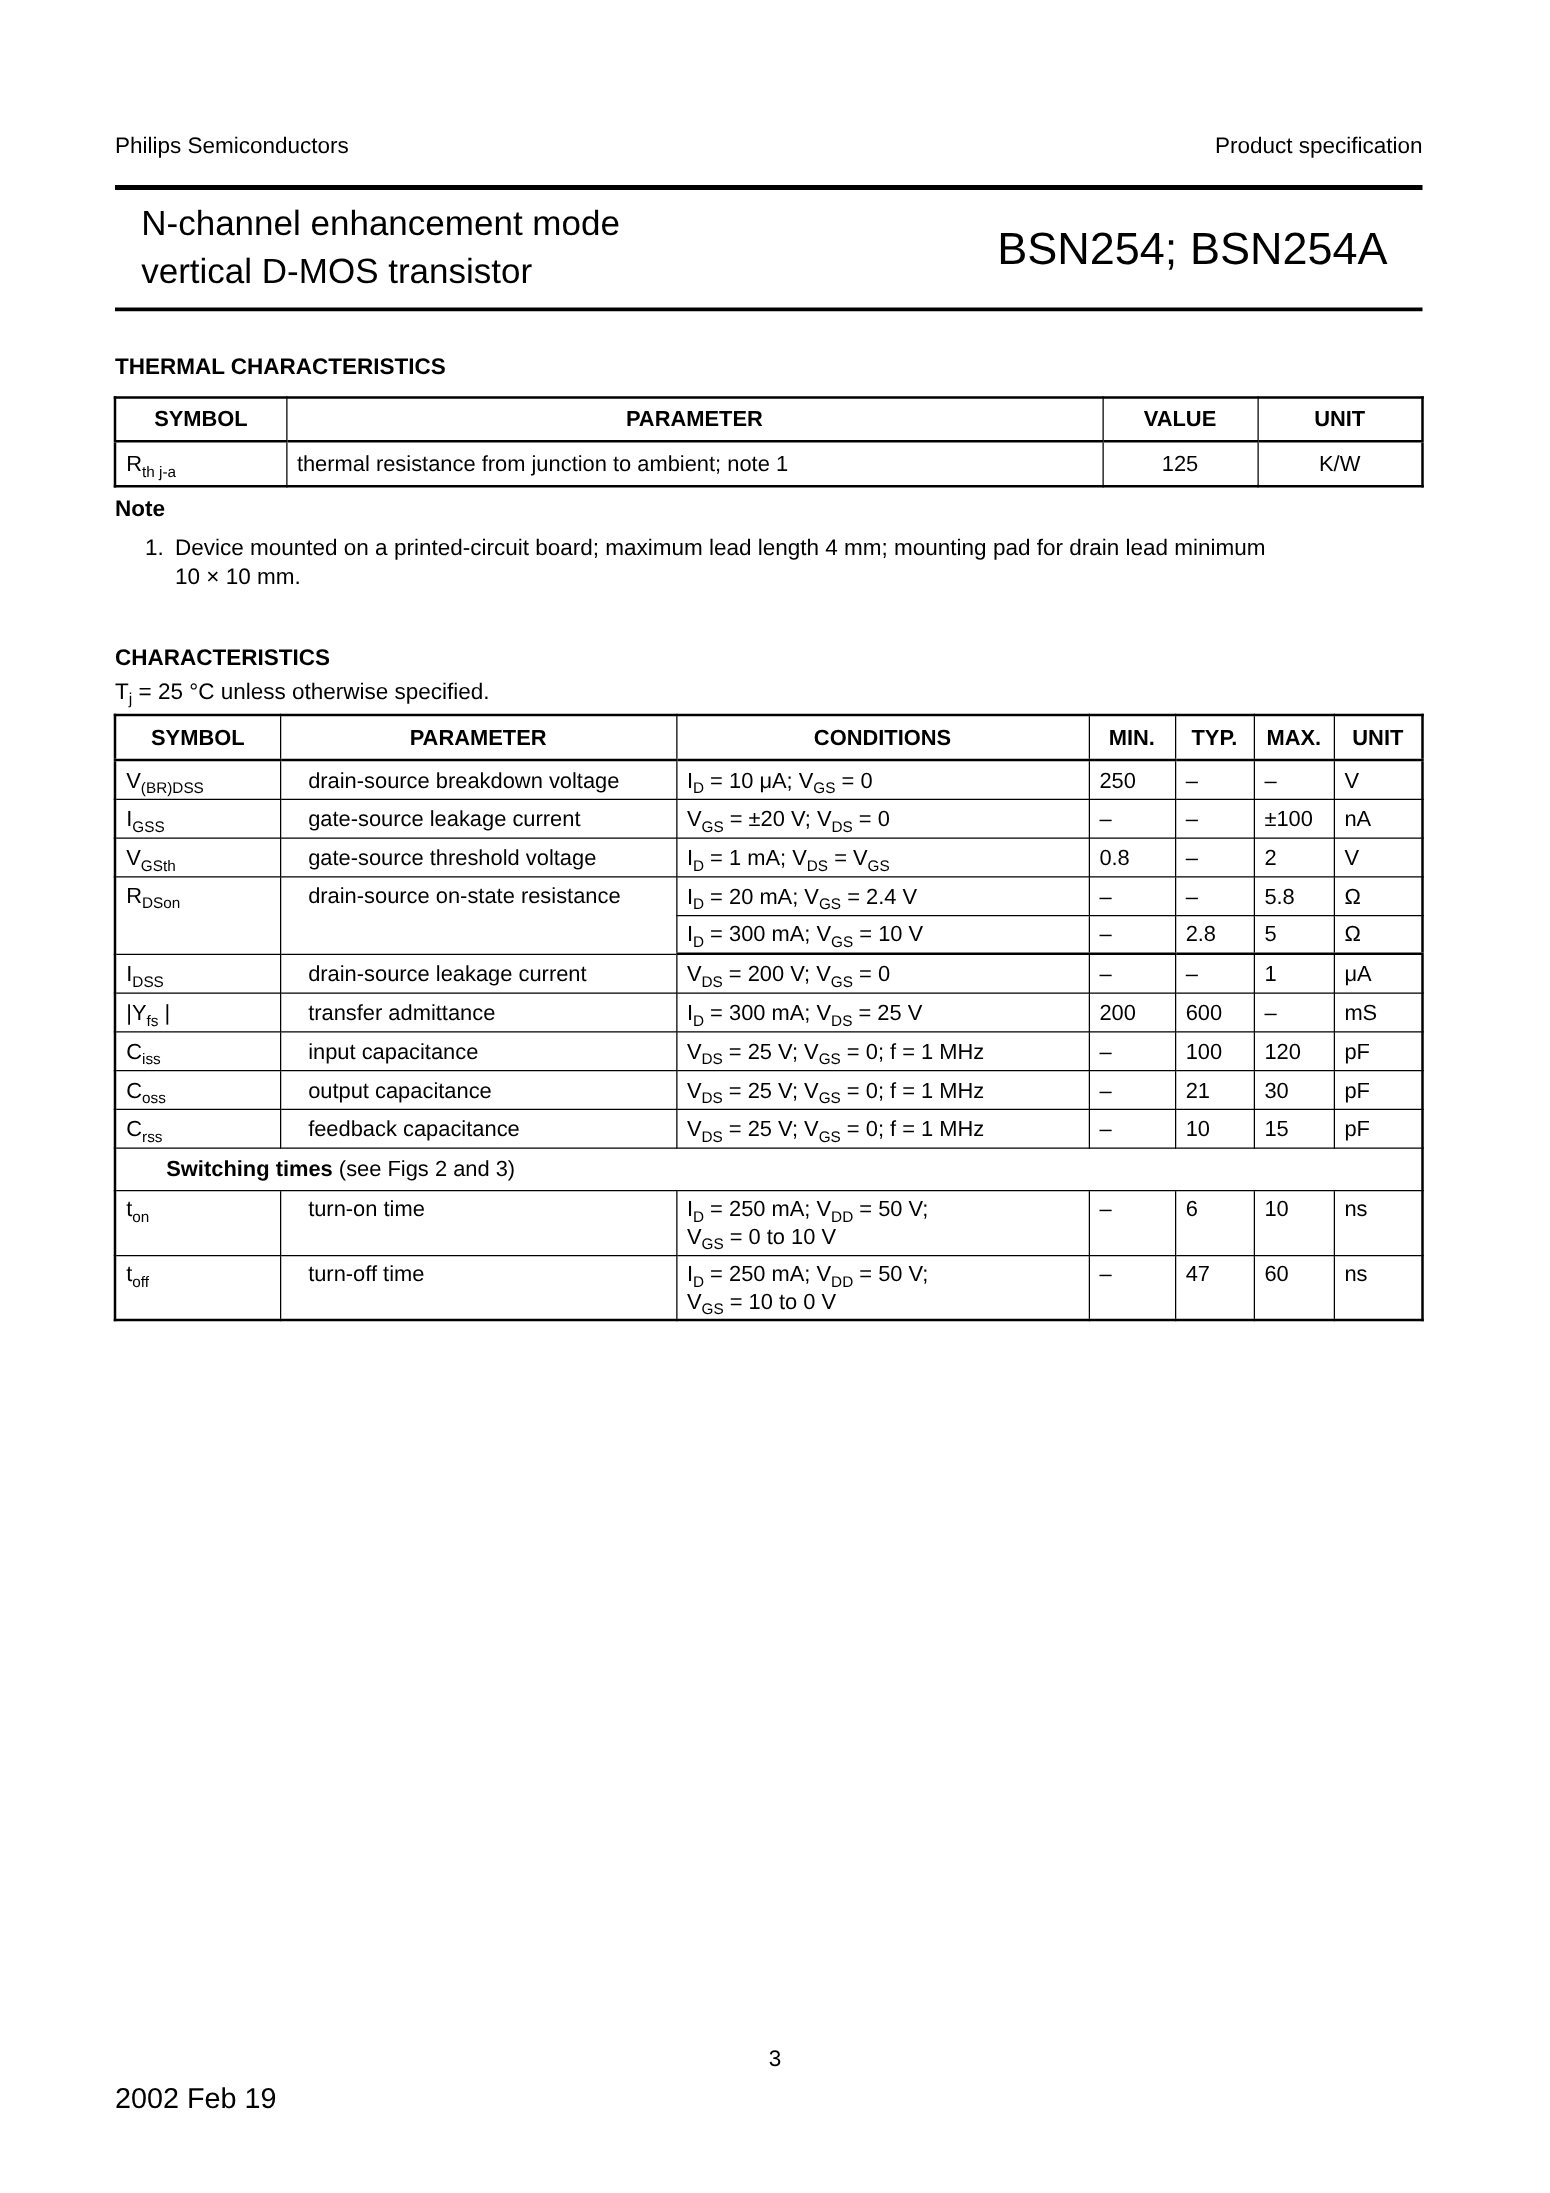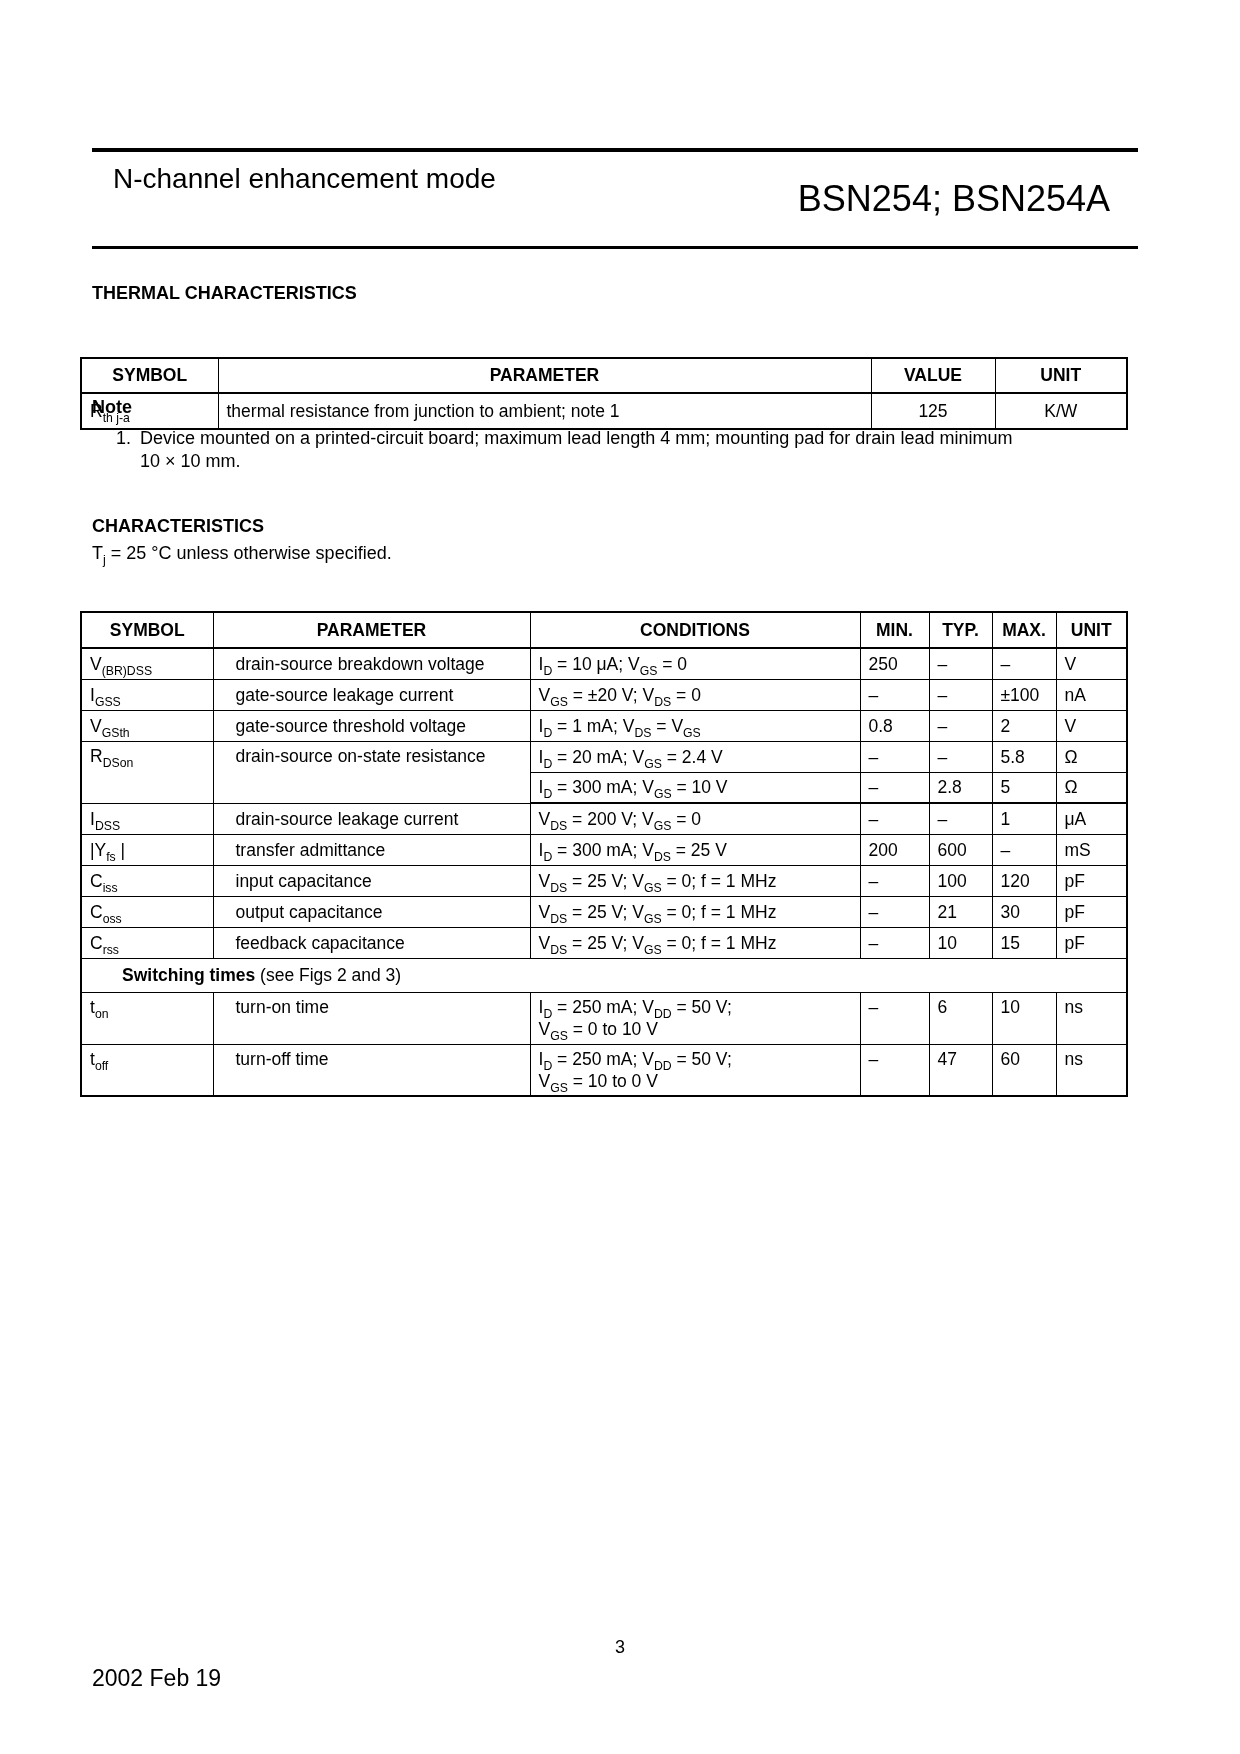--- a/index.html
+++ b/index.html
@@ -44,25 +44,24 @@
 
   .note-item {
     position: absolute; left: 116px; top: 427px; width: 990px;
     display: flex; font-size: 18px; line-height: 23px;
   }
   .note-number { width: 24px; flex: 0 0 24px; }
   .note-text { flex: 1; }
 
   
   table {
-    position: absolute; left: 80px;
+    position: absolute; left: 91px;
     border-collapse: collapse; table-layout: fixed;
     font-size: 17.5px; color: #000;
     border: 2.5px solid #000;
-    margin-top: 40px;
   }
   th, td { border: 1.5px solid #000; padding: 2px 8px; overflow: hidden; }
   th {
     font-weight: bold; text-align: center; vertical-align: middle;
     border-bottom-width: 2.5px;
   }
   td { vertical-align: middle; line-height: 22px; }
 
   .thermal-table { top: 317px; width: 1046px; }
   .thermal-table thead tr { height: 35px; }
@@ -82,25 +81,30 @@
 
   
   .footer-date { position: absolute; left: 92px; top: 1637px; font-size: 23px; margin-top: 28px; }
   .footer-page { position: absolute; left: 0; top: 1637px; width: 1240px; text-align: center; font-size: 18px; }
 </style>
 </head>
 <body>
 
 <div class="page">
 
+  <div class="header-strip">
+    <span>Philips Semiconductors</span>
+    <span>Product specification</span>
+  </div>
   <div class="rule-header"></div>
 
   <div class="title-block">
     <div class="device-title">
       <div>N-channel enhancement mode</div>
+      <div>vertical D-MOS transistor</div>
     </div>
     <div class="part-number">BSN254; BSN254A</div>
   </div>
   <div class="rule-title-bottom"></div>
 
   <div class="h-section thermal-heading">THERMAL CHARACTERISTICS</div>
   <table class="thermal-table">
     <colgroup>
       <col style="width:137px">
         <col style="width:653px">

